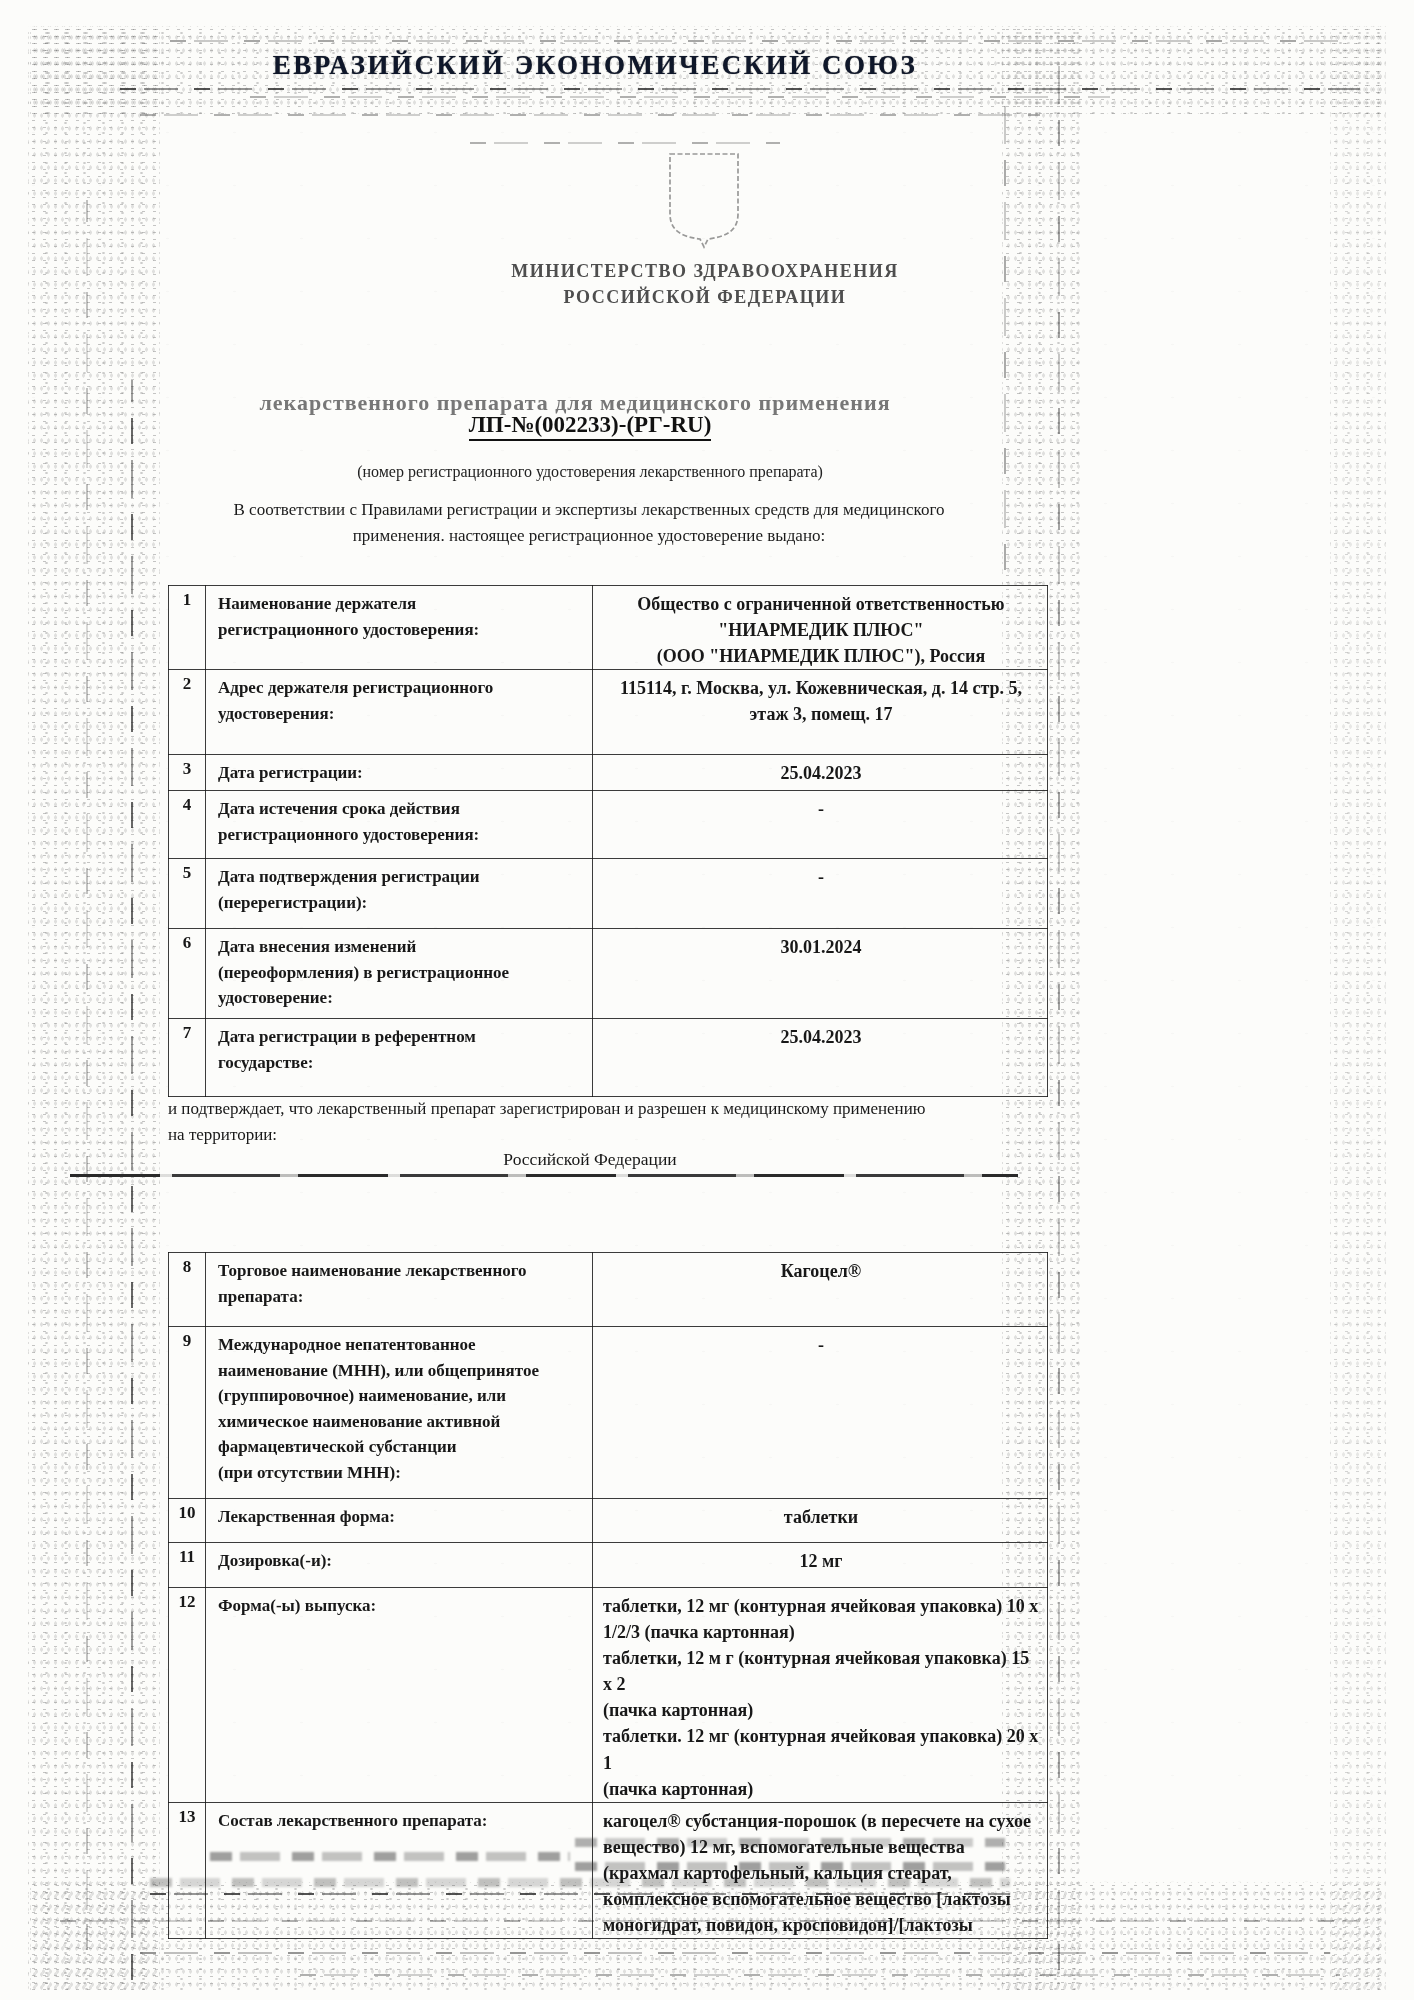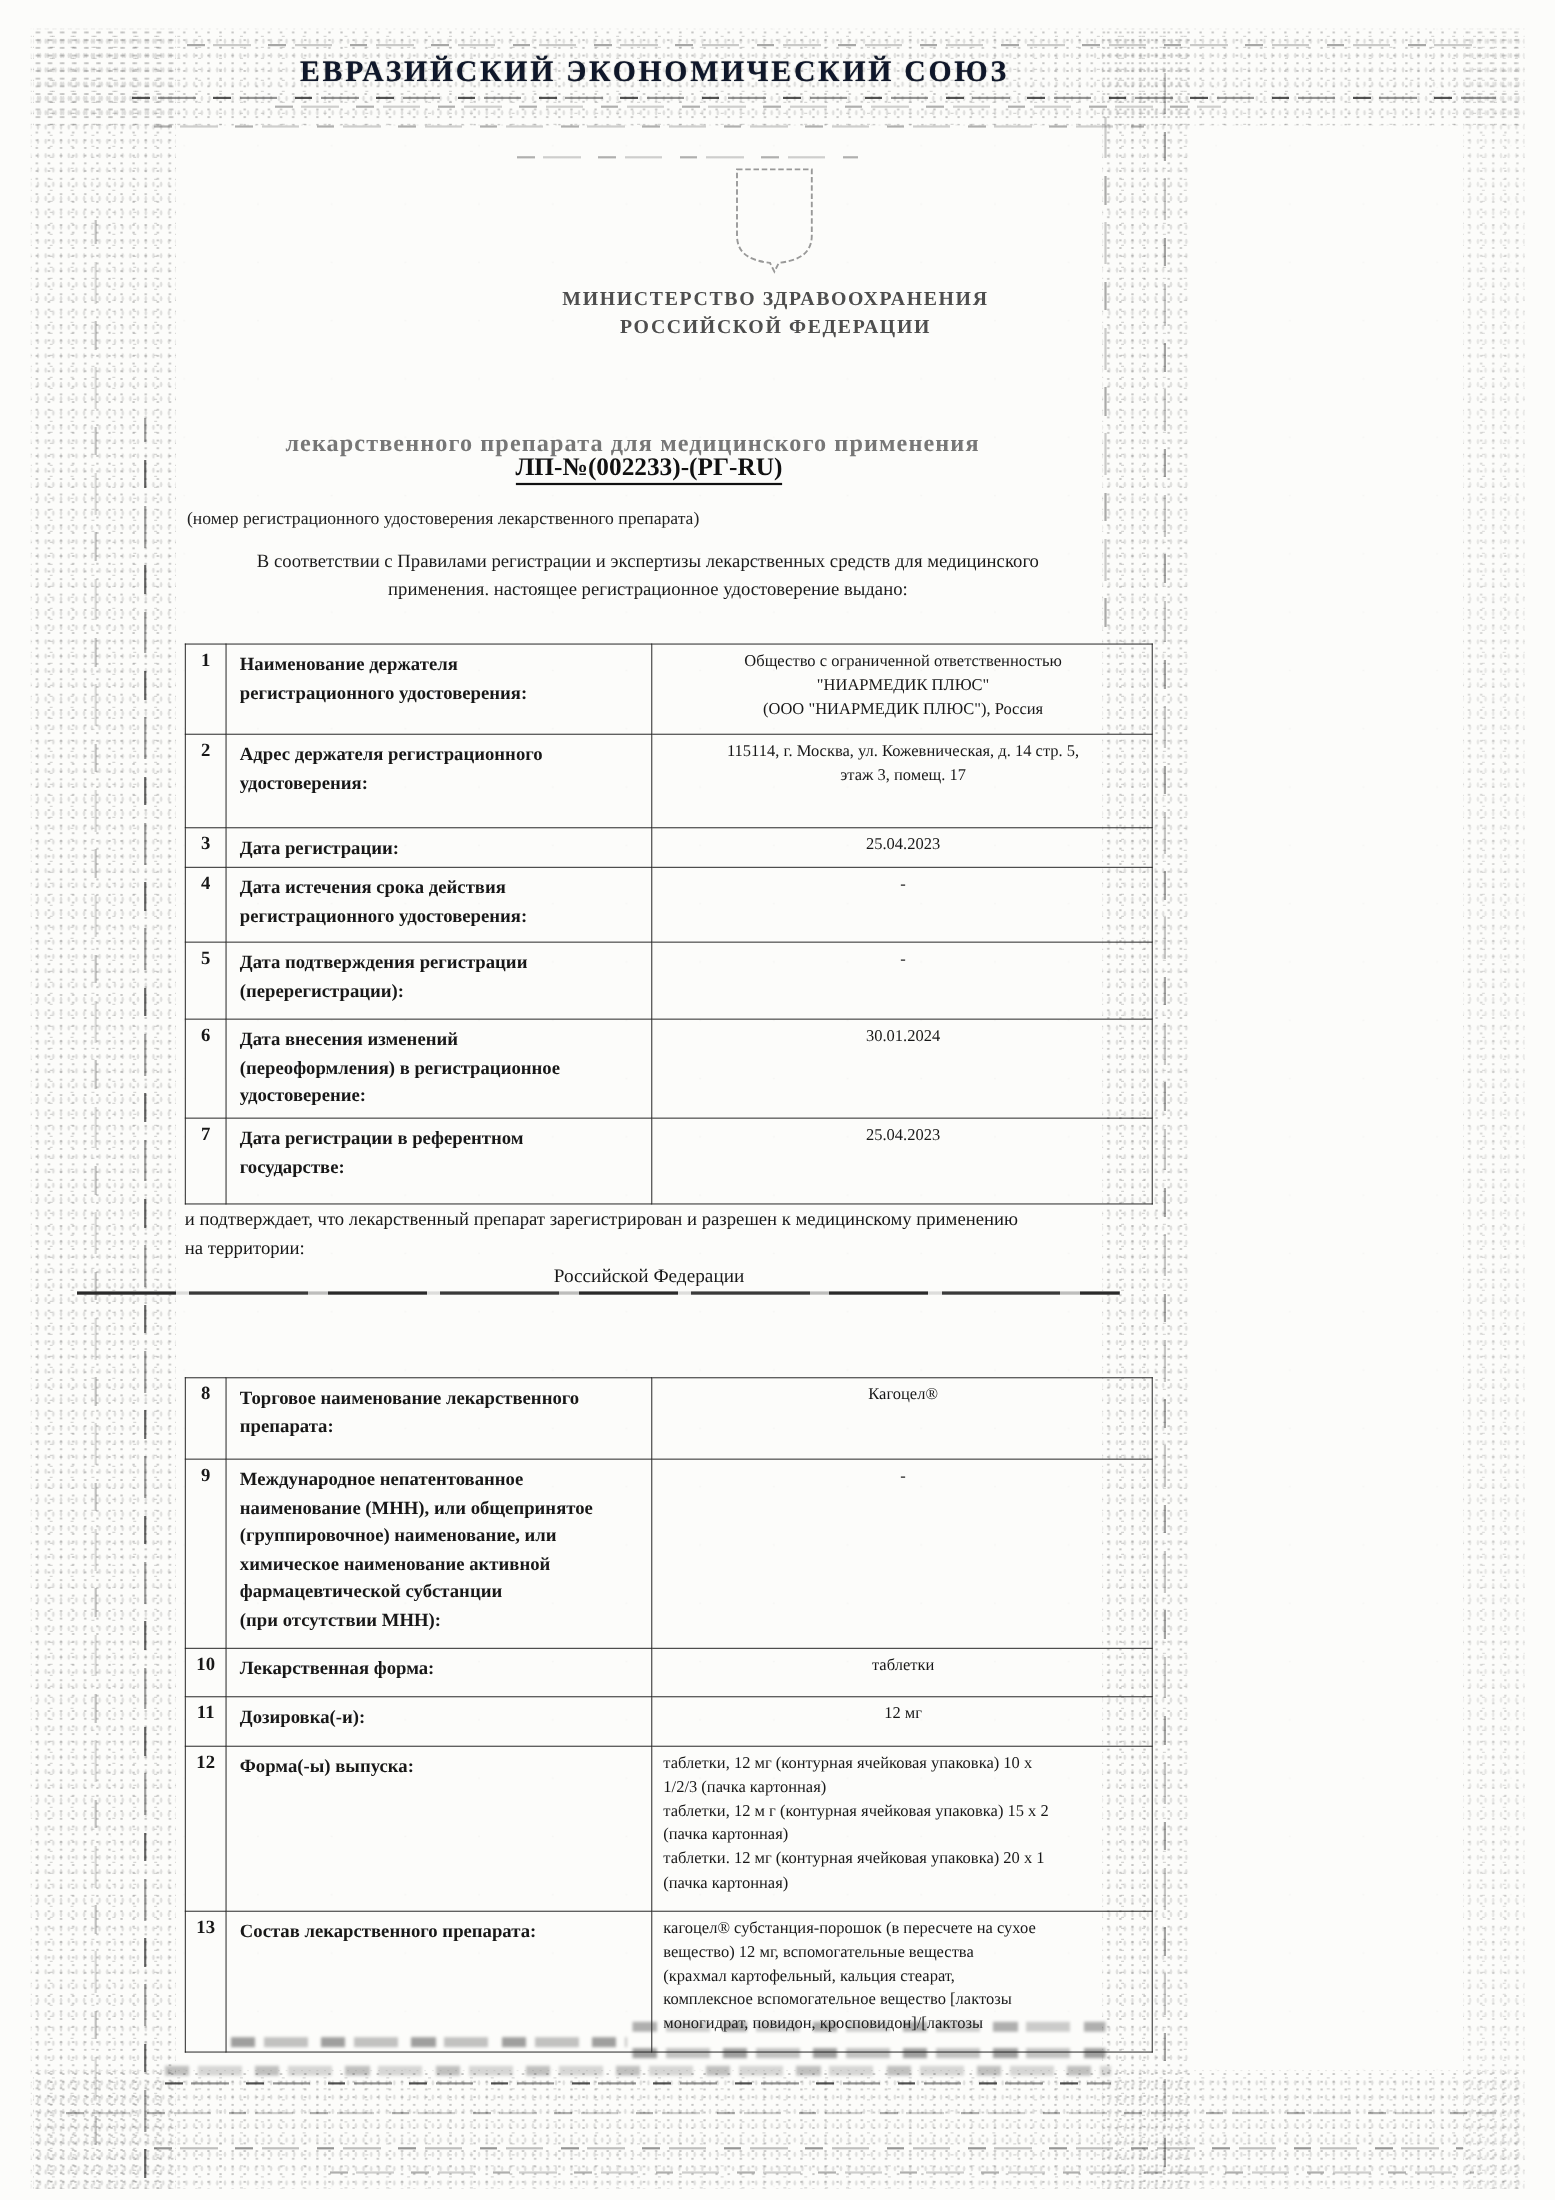--- a/index.html
+++ b/index.html
@@ -33,32 +33,32 @@
   .ministry { position:absolute; top:258px; left:360px; width:690px; text-align:center;
     font-size:18px; font-weight:700; letter-spacing:1.5px; color:#4e4e4e;
     filter:blur(.45px); line-height:1.45; }
   .cert-title-1 { position:absolute; top:350px; left:250px; width:800px; text-align:center;
     font-size:24px; font-weight:700; letter-spacing:1px; color:#686868; filter:blur(.5px); }
   .cert-title-2 { position:absolute; top:390px; left:130px; width:890px; text-align:center;
     font-size:22px; font-weight:700; letter-spacing:1px; color:#777; filter:blur(.6px); }
   .cert-number { position:absolute; top:412px; left:170px; width:840px; text-align:center;font-family:Liberation Serif, serif; }
   .cert-number span { display:inline-block; font-size:23px; font-weight:700; color:#111;
     border-bottom:2.5px solid #111; padding-bottom:1px; }
-  .cert-caption { position:absolute; top:463px; left:170px; width:840px; font-size:16px; color:#222; }
+  .cert-caption { position:absolute; top:463px; left:170px; width:840px; text-align:center; font-size:16px; color:#222; }
   .intro { position:absolute; top:497px; left:168px; width:842px; text-align:center;
     font-size:17px; line-height:1.55; color:#1b1b1b; white-space:pre-line; }
   
   .emblem { position:absolute; top:150px; left:664px; opacity:.75; }
   
   table.cert { position:absolute; left:168px; border-collapse:collapse; table-layout:fixed; width:838px;
     background:transparent; }
   table.cert td { border:1.6px solid rgba(25,25,25,.85); vertical-align:top; overflow:hidden; }
   td.num { width:34px; text-align:center; font-weight:700; font-size:17px; padding-top:4px; }
   td.lbl { width:368px; font-weight:700; font-size:17px; line-height:1.5; padding:5px 6px 0 12px; white-space:pre-line; }
-  td.val { width:436px; font-size:15px; line-height:1.45; padding:5px 8px 0 10px; text-align:center; white-space:pre-line; }
+  td.val { width:436px; font-size:18px; line-height:1.45; padding:5px 8px 0 10px; text-align:center; white-space:pre-line;font-weight:bold; }
   td.val.left { text-align:left; }
   #table1 { top:585px; }
   #table2 { top:1252px; }
   
   .confirm { position:absolute; top:1096px; left:168px; width:850px; font-size:17px; line-height:1.5; white-space:pre-line; }
   .territory { position:absolute; top:1149px; left:170px; width:840px; text-align:center; font-size:17.5px; }
   .territory-rule { position:absolute; top:1174px; left:70px; width:948px; height:2.5px;
     background:repeating-linear-gradient(90deg, #2a2a2a 0 90px, rgba(42,42,42,.15) 90px 102px, #3a3a3a 102px 210px, rgba(0,0,0,.25) 210px 228px); }
   .territory-caption { position:absolute; top:1186px; left:170px; width:840px; text-align:center; font-size:16.5px; }
   .info-heading { position:absolute; top:1218px; left:170px; width:840px; text-align:center; font-size:17px; }

